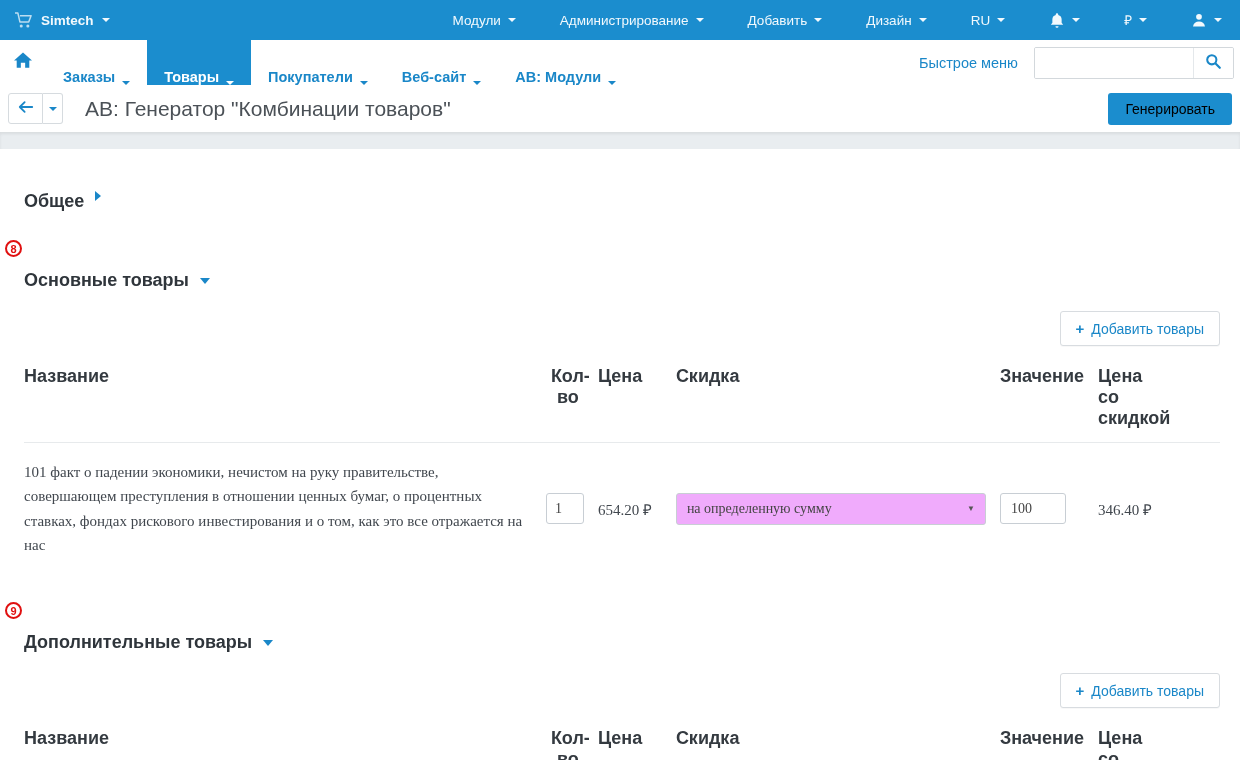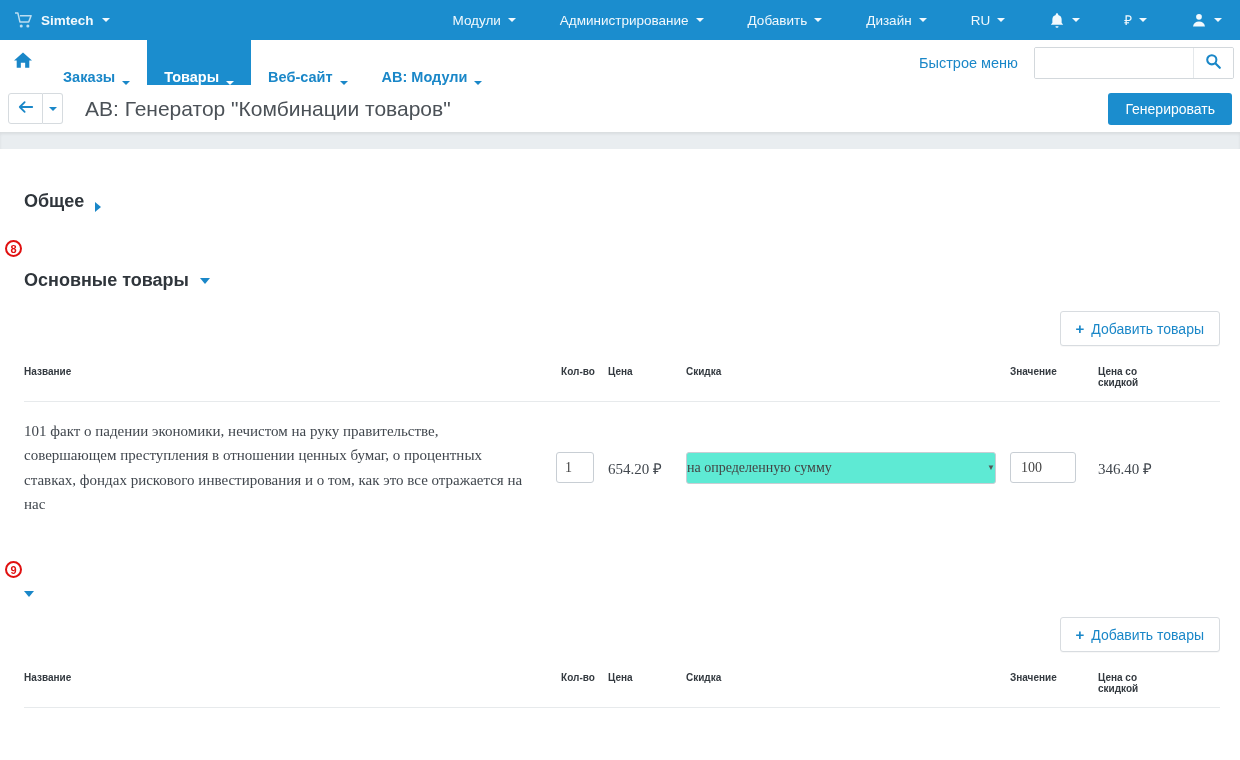--- a/index.html
+++ b/index.html
@@ -53,30 +53,30 @@
     width: 35px; height: 31px; background: #fff; border: 1px solid #d6dbdf;
     border-radius: 3px 0 0 3px; display: flex; align-items: center; justify-content: center; cursor: pointer;
   }
   .btn-back-caret {
     width: 20px; height: 31px; background: #fff; border: 1px solid #d6dbdf; border-left: none;
     border-radius: 0 3px 3px 0; display: flex; align-items: center; justify-content: center; cursor: pointer;
   }
   .caret-blue-sm { width:0; height:0; border-left:4px solid transparent; border-right:4px solid transparent; border-top:4px solid #1a87c8; }
   .page-title { margin-left: 22px; font-size: 21px; color: #4b5157; }
   .btn-primary {
-    margin-left: auto; background: #1b8dce; color: #ffffff; border: none;
+    margin-left: auto; background: #1b8dce; color: #000000; border: none;
     border-radius: 3px; padding: 8px 17px; font-size: 14px; font-family: inherit; cursor: pointer;
   }
 
   .gray-strip { height: 17px; background: #e9edf0; box-shadow: inset 0 2px 3px rgba(0,0,0,.07); }
 
   
   .content { padding: 0 20px 30px 24px; }
 
-  .h-general { margin: 42px 0 0; display: flex; align-items: flex-end; gap: 11px; cursor: pointer; }
+  .h-general { margin: 42px 0 0; display: flex; align-items: flex-start; gap: 11px; cursor: pointer; }
   .h-general .h-text, .section-h .h-text { font-size: 18px; font-weight: bold; color: #2f353b; }
   .tri-right { width:0; height:0; border-top:5px solid transparent; border-bottom:5px solid transparent; border-left:6px solid #1a87c8; }
   .tri-down { width:0; height:0; border-left:5px solid transparent; border-right:5px solid transparent; border-top:6px solid #1a87c8; }
 
   .section { position: relative; margin-top: 58px; }
   .num-badge {
     position: absolute; left: -19px; top: -30px;
     width: 17px; height: 17px; border: 2px solid #e01010; border-radius: 50%;
     color: #e01010; font-size: 11px; font-weight: bold;
     display: flex; align-items: center; justify-content: center; background: #fff;
@@ -87,41 +87,41 @@
   .btn-light {
     background: #fff; border: 1px solid #d8dce0; border-radius: 3px;
     color: #1a87c8; font-size: 14px; font-family: inherit; padding: 8px 15px;
     cursor: pointer; display: flex; align-items: center; gap: 7px;
     box-shadow: 0 1px 1px rgba(0,0,0,.03);
   }
   .btn-light .plus { font-weight: bold; font-size: 15px; }
 
   table.products { width: 100%; border-collapse: collapse; margin-top: 6px; }
   .products th {
-    text-align: left; font-size: 10px; font-weight: bold; color: #343a40;
+    text-align: left; font-size: 18px; font-weight: bold; color: #343a40;
     padding: 14px 14px 13px 0; vertical-align: top;
     border-bottom: 1px solid #e7eaec;
   }
   .products th.c-qty { text-align: center; padding-right: 8px; }
   .products th.c-qty span { display: inline-block; width: 34px; }
   .products th.c-last span { display: block; width: 64px; }
   .products td { padding: 17px 14px 17px 0; vertical-align: middle; font-size: 15px; color: #41474e; font-family: Liberation Serif, serif; }
   .products td.cell-name { line-height: 1.62; padding-right: 22px; }
   .products td.cell-price, .products td.cell-final { white-space: nowrap; }
 
   .inp {
     height: 31px; border: 1px solid #c8ced4; border-radius: 3px;
     font-size: 14px; font-family: inherit; color: #444; padding: 0 8px; background: #fff;
   }
   .inp-qty { width: 38px; }
   .inp-val { width: 66px; padding: 0 10px; }
   .sel {
-    height: 32px; width: 310px; border: 1px solid #c8ced4; border-radius: 3px; background: #5eead4;
+    height: 32px; width: 310px; border: 1px solid #c8ced4; border-radius: 3px; background: #f0abfc;
     display: flex; align-items: center; justify-content: space-between;
-    padding: 0 0; font-size: 14px; color: #444; cursor: pointer;
+    padding: 0 10px; font-size: 14px; color: #444; cursor: pointer;
   }
   .sel .sel-caret { font-size: 8px; color: #555; }
 
   .recalc-row { display: flex; justify-content: flex-end; margin-top: 14px; }
 </style>
 </head>
 <body>
 
 <div class="topbar">
   <div class="brand">
@@ -188,20 +188,24 @@
           <path d="M10 0l10 9h-3v8h-4.6v-5.4H7.6V17H3V9H0z"></path>
         </svg>
     </span>
   </div>
   <div class="nav-item">
       <span>Заказы</span>
       <span class="caret-b"></span>
     </div>
   <div class="nav-item active">
       <span>Товары</span>
+      <span class="caret-b"></span>
+    </div>
+  <div class="nav-item">
+      <span>Покупатели</span>
       <span class="caret-b"></span>
     </div>
   <div class="nav-item">
       <span>Веб-сайт</span>
       <span class="caret-b"></span>
     </div>
   <div class="nav-item">
       <span>АВ: Модули</span>
       <span class="caret-b"></span>
     </div>
@@ -294,20 +298,21 @@
           <td><input class="inp inp-val" value="100" style=""></td>
           <td class="cell-final">346.40 ₽</td>
         </tr>
       </tbody>
     </table>
   </div>
 
   <div class="section">
     <div class="num-badge">9</div>
     <div class="section-h">
+      <span class="h-text">Дополнительные товары</span>
       <span class="tri-down"></span>
     </div>
     <div class="add-row">
       <button class="btn-light">
         <span class="plus">+</span>
         <span>Добавить товары</span>
       </button>
     </div>
     <table class="products">
       <colgroup>

